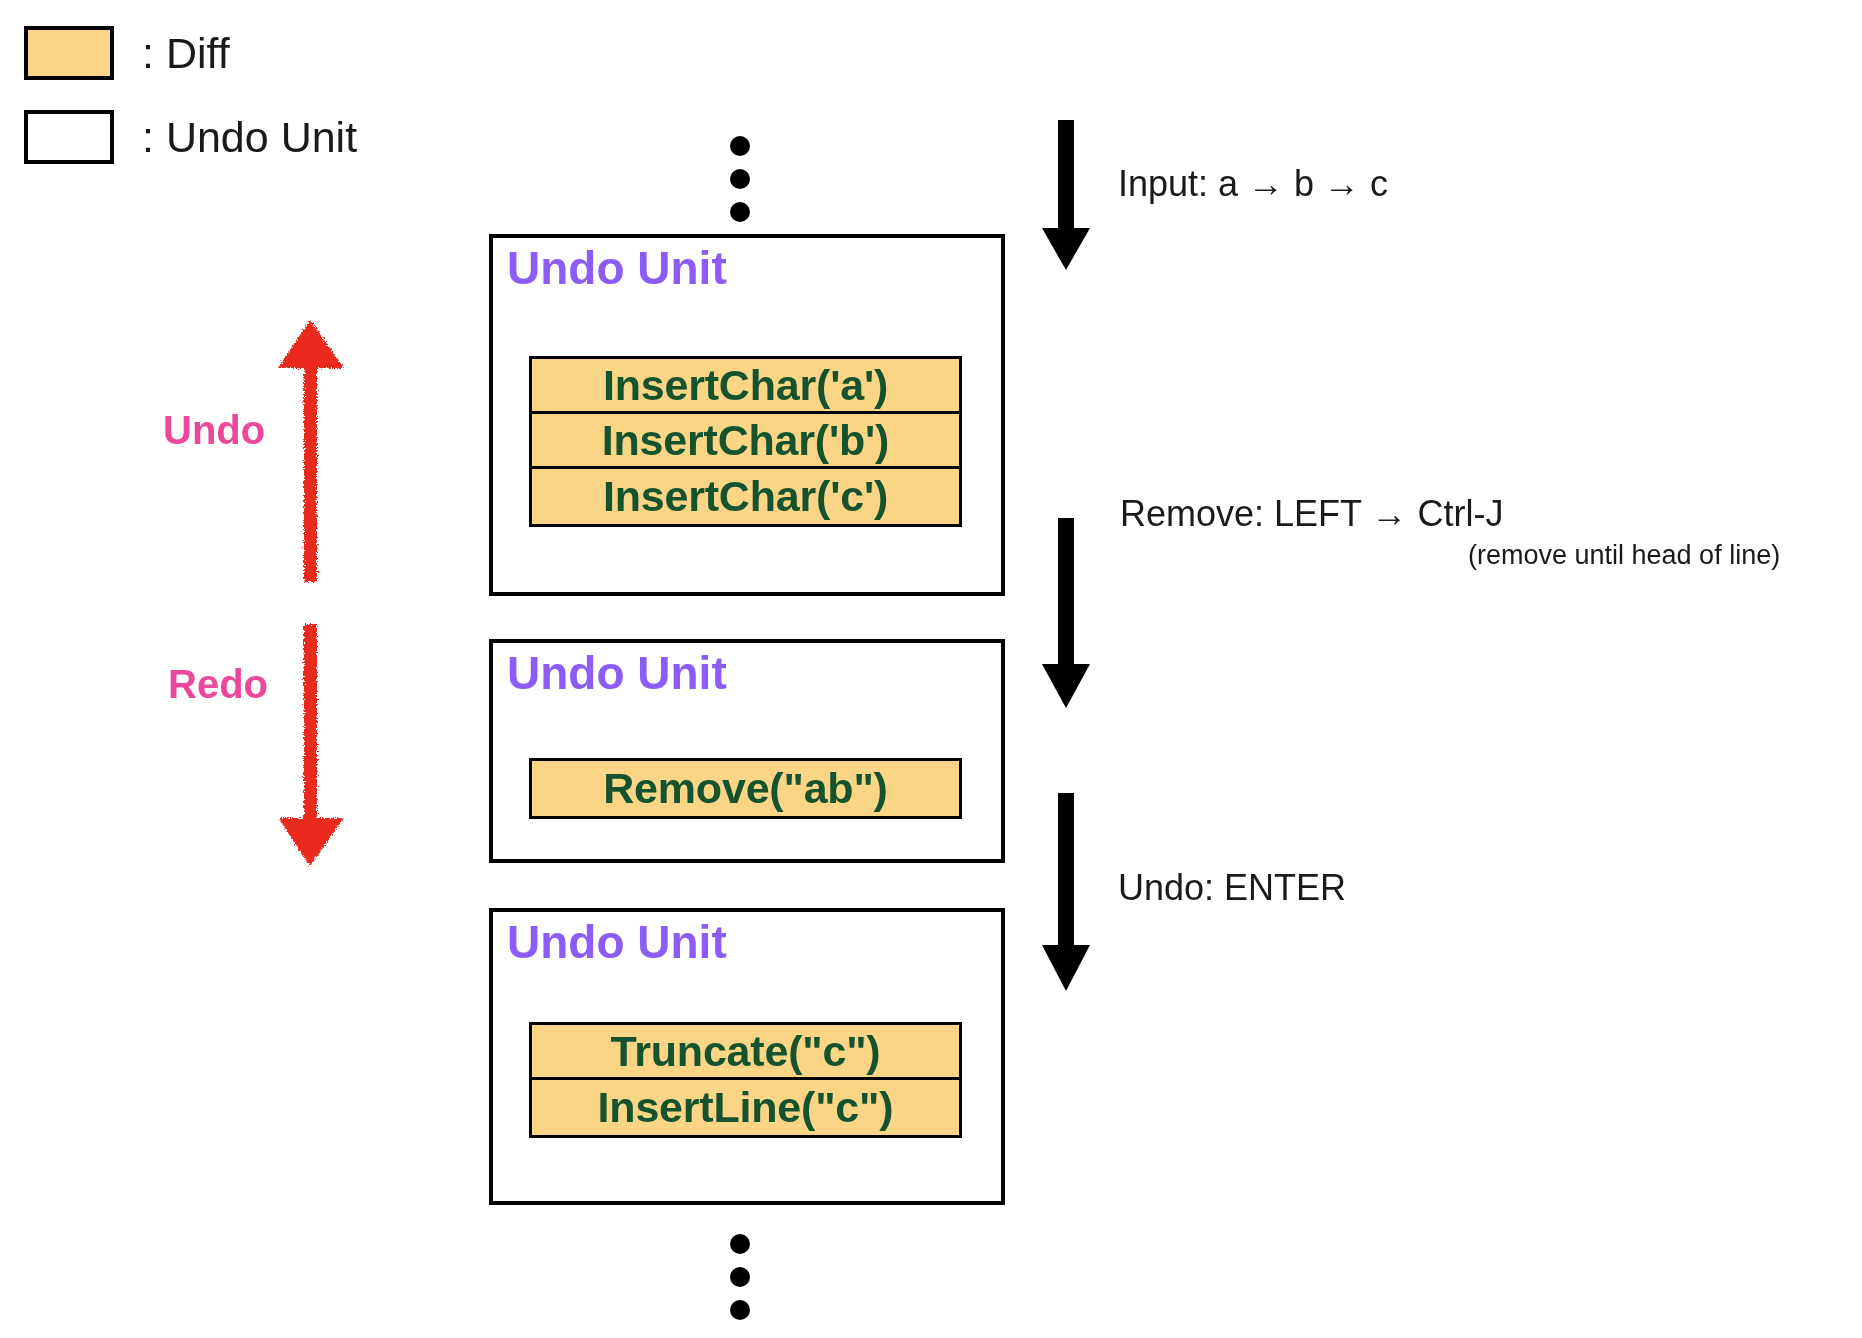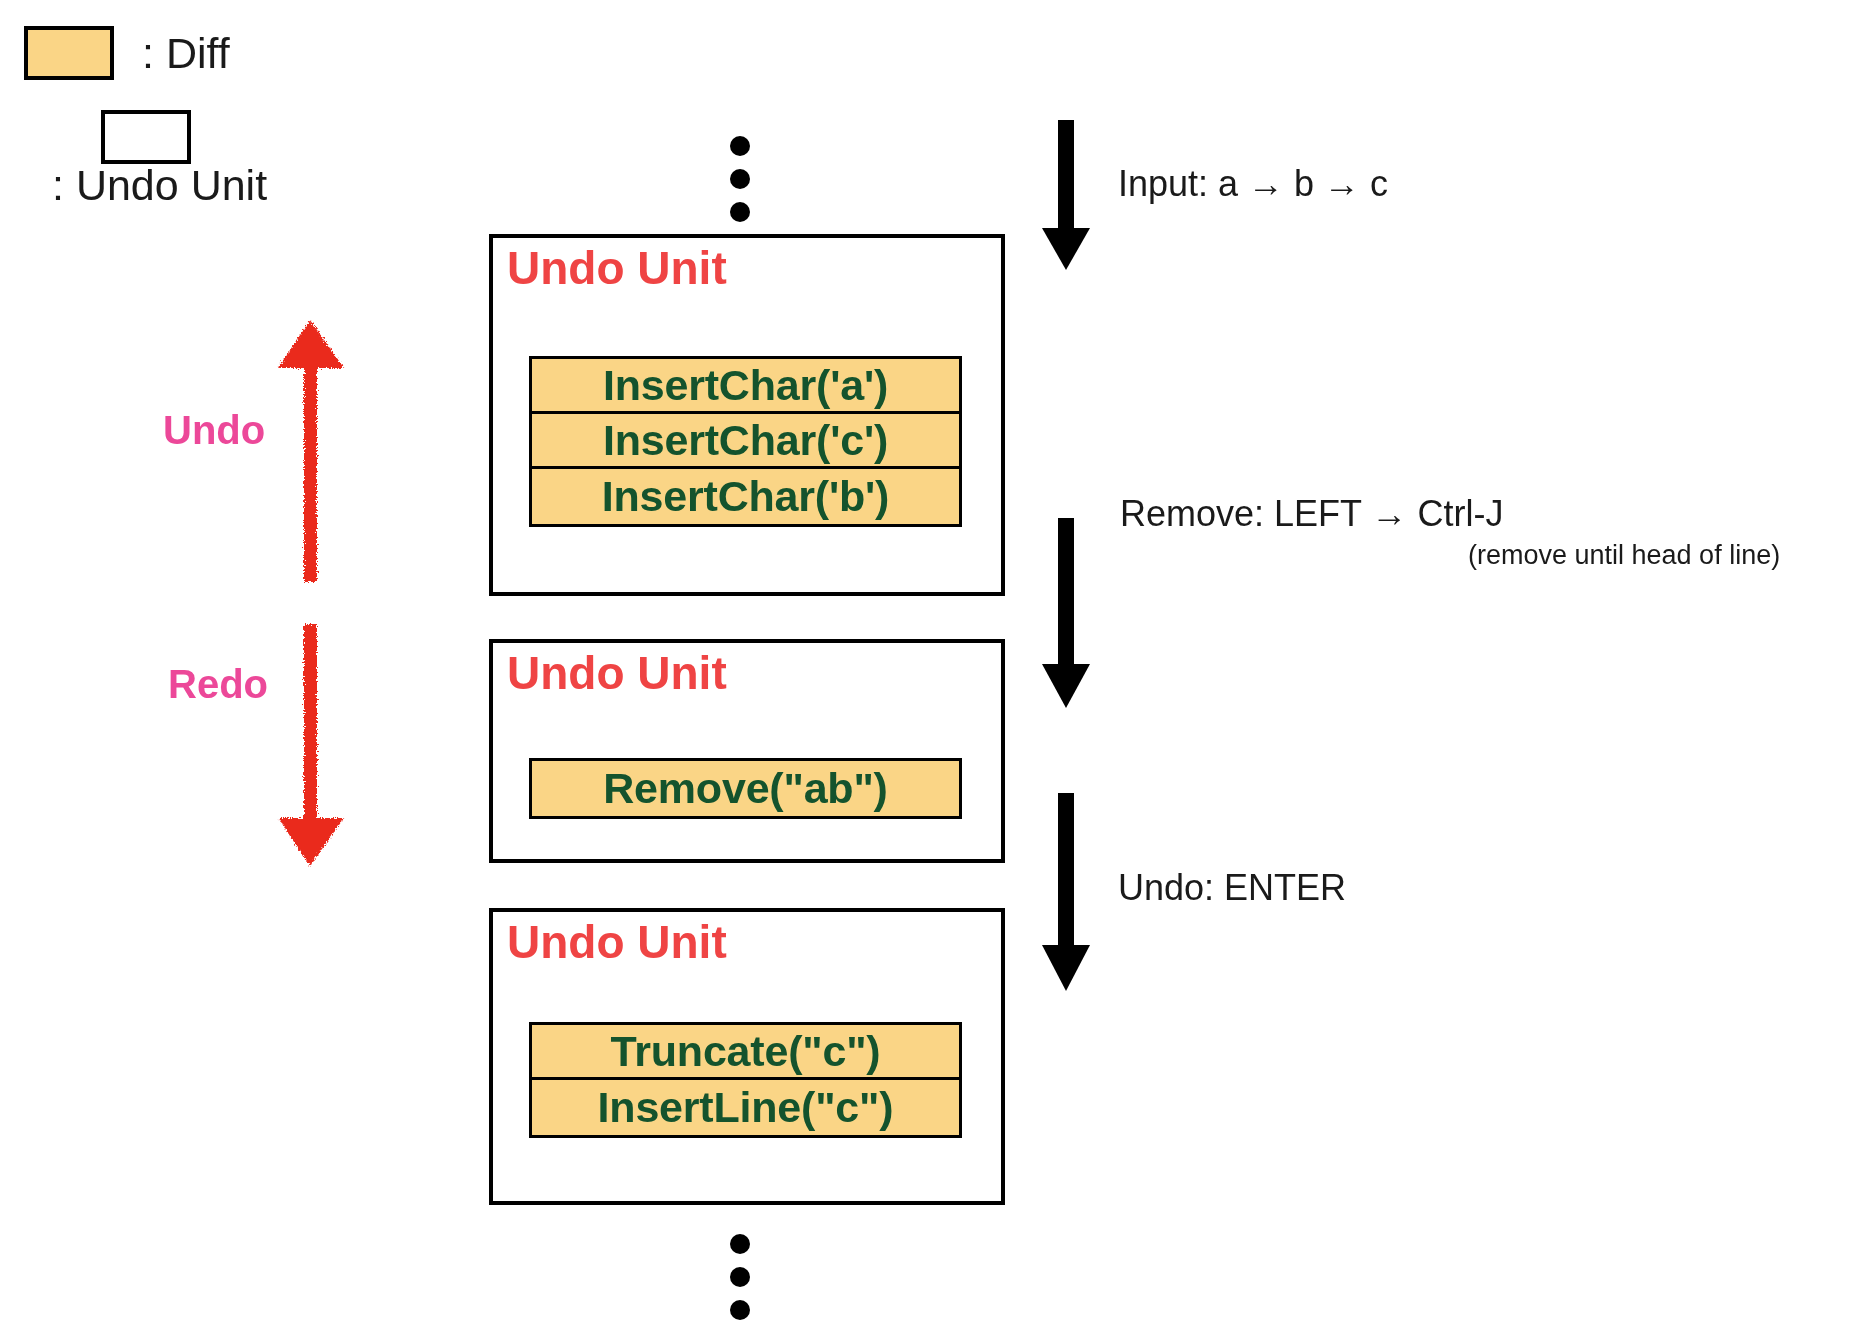--- a/index.html
+++ b/index.html
@@ -47,21 +47,21 @@
     background: #ffffff;
     border: 4px solid #000000;
     box-sizing: border-box;
   }
   .undo-unit-title {
     position: absolute;
     left: 14px;
     top: 4px;
     font-size: 46px;
     font-weight: bold;
-    color: #ef4444;
+    color: #8b5cf6;
     line-height: 1.15;
     white-space: nowrap;
   }
   .diff-stack {
     position: absolute;
     left: 36px;
     border: 3px solid #000000;
     box-sizing: border-box;
     background: #FAD586;
   }
@@ -127,37 +127,37 @@
 </head>
 <body>
 
 <div id="canvas">
 
   <div class="legend-row" style="left:24px; top:26px;">
     <div class="legend-swatch diff"></div>
     <div class="legend-label">: Diff</div>
   </div>
 
-  <div class="legend-row" style="left:24px; top:110px;flex-direction:column;">
+  <div class="legend-row" style="left:24px; top:110px;">
     <div class="legend-swatch unit"></div>
     <div class="legend-label">: Undo Unit</div>
   </div>
 
   <div class="vdots" style="left:730px; top:136px;">
     <i></i>
     <i></i>
     <i></i>
   </div>
 
   <div class="undo-unit" style="left:489px; top:234px; width:516px; height:362px;">
     <div class="undo-unit-title">Undo Unit</div>
     <div class="diff-stack" style="top:118px; width:433px;">
       <div class="diff-row">InsertChar('a')</div>
+      <div class="diff-row">InsertChar('b')</div>
       <div class="diff-row">InsertChar('c')</div>
-      <div class="diff-row">InsertChar('b')</div>
     </div>
   </div>
 
   <div class="undo-unit" style="left:489px; top:639px; width:516px; height:224px;">
     <div class="undo-unit-title">Undo Unit</div>
     <div class="diff-stack" style="top:115px; width:433px;">
       <div class="diff-row">Remove("ab")</div>
     </div>
   </div>
 

